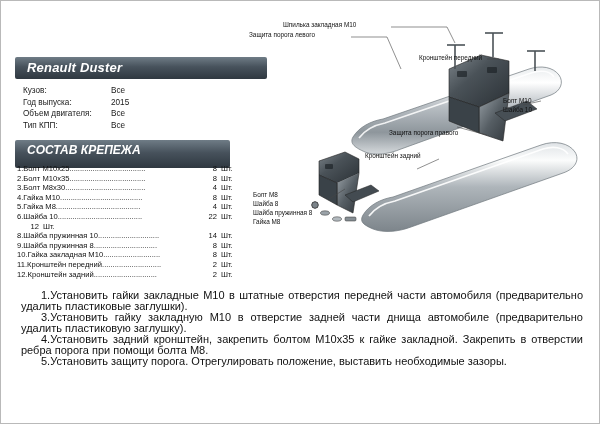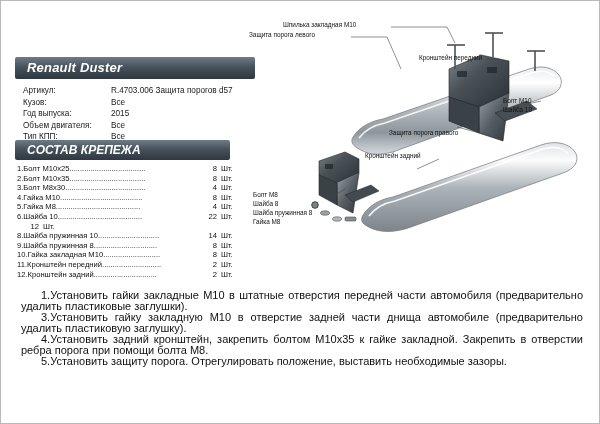--- a/index.html
+++ b/index.html
@@ -26,20 +26,21 @@
 
   
   .title-bar {
     position: absolute;
     left: 14px;
     top: 56px;
     width: 240px;
     height: 22px;
     background: linear-gradient(to bottom, #6f7c86 0%, #47525c 45%, #2f3840 100%);
     border-radius: 2px;
+    padding-left: 12px;
   }
   .title-bar .title-text {
     position: absolute;
     left: 12px;
     top: 3px;
     color: #ffffff;
     font-size: 13px;
     font-weight: bold;
     font-style: italic;
     letter-spacing: 0.2px;
@@ -79,21 +80,21 @@
     top: 3px;
     color: #ffffff;
     font-size: 12px;
     font-weight: bold;
     font-style: italic;
   }
   #sec-sostav {
     left: 14px;
     top: 139px;
     width: 215px;
-    height: 20px;
+    height: 28px;
   }
   #sec-instr {
     left: 14px;
     top: 262px;
     width: 572px;
     height: 20px;
   }
 
   
   .parts {
@@ -267,24 +268,20 @@
     <div class="callout" style="left:12px; top:200px;">Шайба пружинная 8</div>
     <div class="callout" style="left:12px; top:209px;">Гайка М8</div>
   </div>
 
   <div class="title-bar">
     <div class="title-text">Renault Duster</div>
   </div>
 
   <div class="spec">
     <div class="spec-row">
-      <div class="spec-label">Артикул:</div>
-      <div class="spec-value">R.4703.006 Защита порогов d57</div>
-    </div>
-    <div class="spec-row">
       <div class="spec-label">Кузов:</div>
       <div class="spec-value">Все</div>
     </div>
     <div class="spec-row">
       <div class="spec-label">Год выпуска:</div>
       <div class="spec-value">2015</div>
     </div>
     <div class="spec-row">
       <div class="spec-label">Объем двигателя:</div>
       <div class="spec-value">Все</div>

